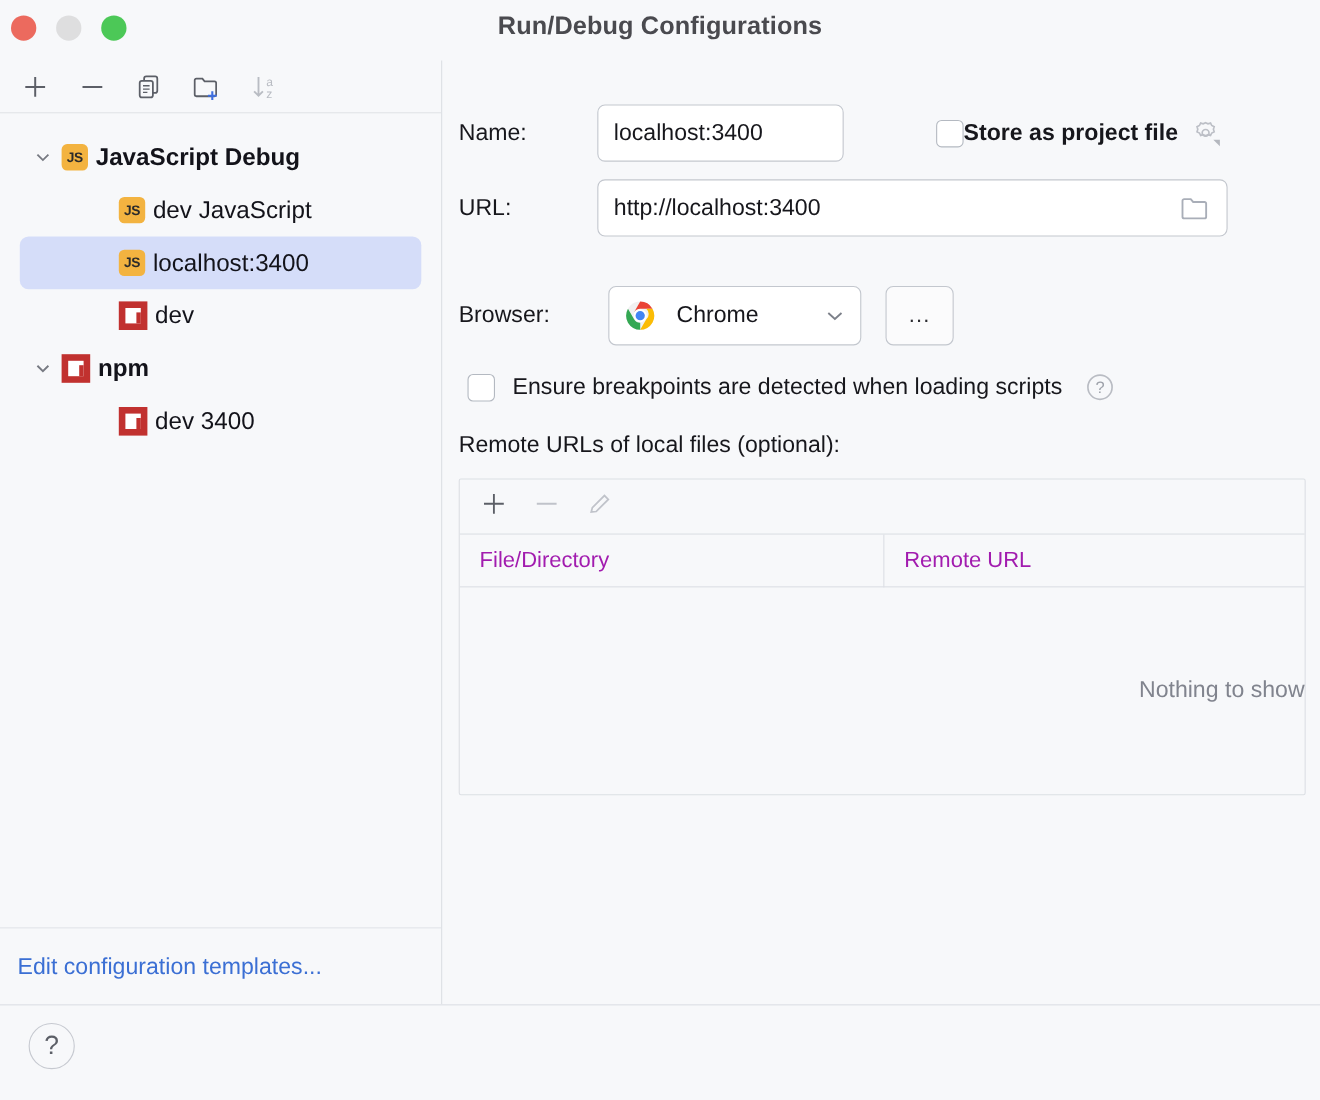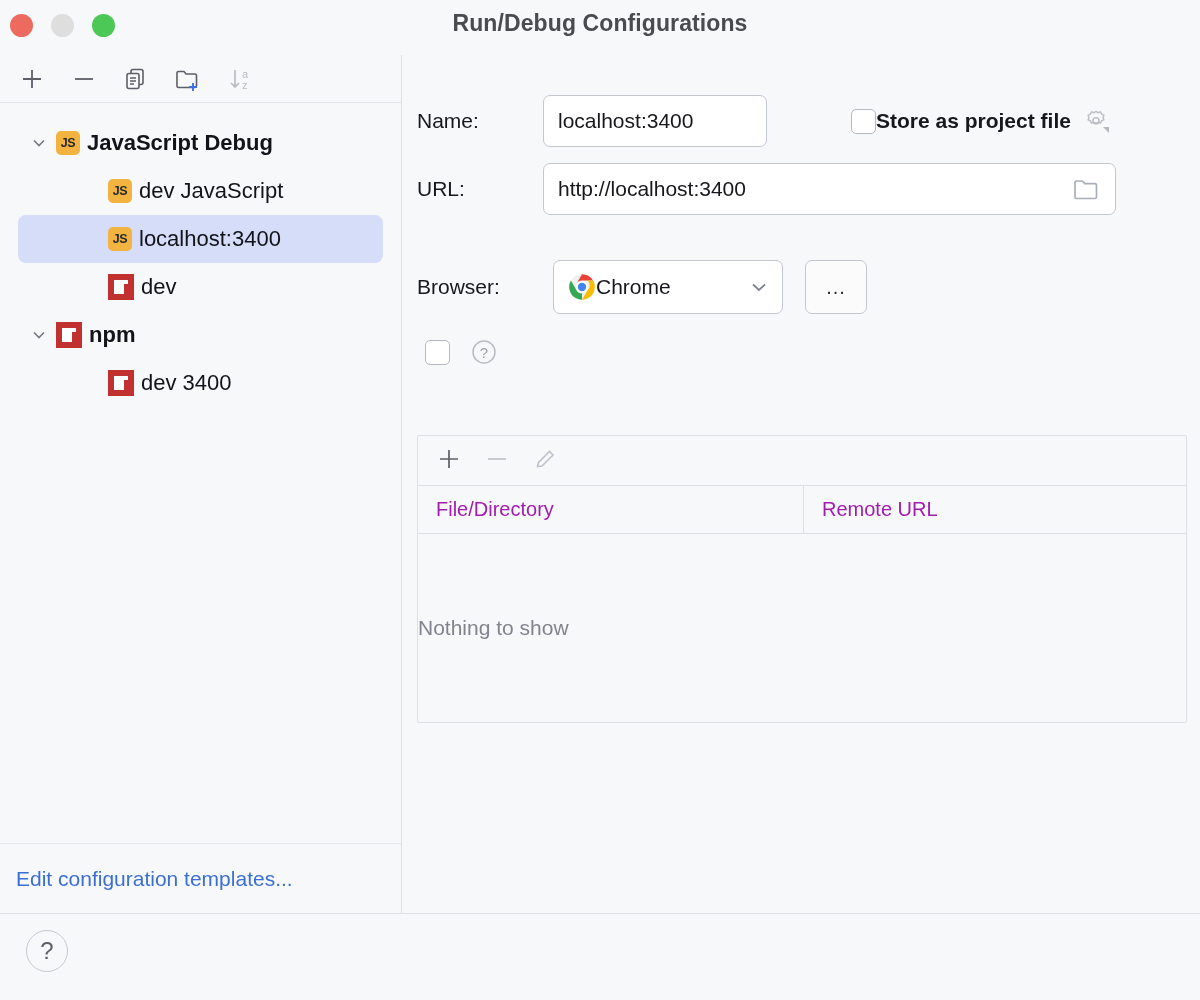--- a/index.html
+++ b/index.html
@@ -124,21 +124,21 @@
     height: 50px; border-bottom: 1px solid #dcdfe4;
     display: flex; align-items: center; padding-left: 18px; gap: 22px;
   }
   .thead {
     height: 48px; border-bottom: 1px solid #dcdfe4;
     display: flex; align-items: center;
   }
   .th { font-size: 20px; color: #a21caf; padding-left: 18px; }
   .th.first { width: 386px; border-right: 1px solid #dcdfe4; height: 48px; display: flex; align-items: center; }
   .tbody {
-    height: 187px; display: flex; align-items: center; justify-content: flex-start;
+    height: 187px; display: flex; align-items: center; justify-content: flex-end;
     color: #81848e; font-size: 21px;
   }
 
   .before-launch {
     position: absolute; left: 14px; top: 775px; width: 770px;
     display: flex; align-items: center; gap: 10px;
   }
   .bl-label { font-size: 21px; color: #17171c; }
   .bl-rule { flex: 1; height: 1px; background: #e0e2e7; margin-left: 10px; }
 
@@ -292,48 +292,52 @@
           <svg width="30" height="26" viewBox="0 0 30 26">
             <path d="M4 21 V6.5 a1.5 1.5 0 0 1 1.5-1.5 H11.5 l2.2 2.6 H24 a1.5 1.5 0 0 1 1.5 1.5 V21 a1.5 1.5 0 0 1 -1.5 1.5 H5.5 A1.5 1.5 0 0 1 4 21 Z" stroke="#a9aeb8" stroke-width="1.7" fill="none"></path>
           </svg>
         </span>
       </span>
     </div>
 
     <div class="field-row" style="left:14px; top:205px; width:770px;">
       <span class="lbl" style="width:136px;">Browser:</span>
       <span class="combo" style="width:230px; height:54px; justify-content:space-between;">
-        <span style="display:flex; align-items:center; gap:0;">
+        <span style="display:flex; align-items:center; gap:19px;">
           <svg width="28" height="28" viewBox="0 0 48 48">
             <circle cx="24" cy="24" r="22" fill="#f1f1f1"></circle>
             <path d="M24 2 a22 22 0 0 1 19.05 11 H24 a11 11 0 0 0 -9.53 5.5 Z" fill="#ea4335"></path>
             <path d="M43.05 13 A22 22 0 0 1 24 46 l9.53-16.5 A11 11 0 0 0 33.53 13 Z" fill="#fbbc05"></path>
             <path d="M24 46 A22 22 0 0 1 4.95 13 l9.52 16.5 A11 11 0 0 0 24 35 Z" fill="#34a853"></path>
             <circle cx="24" cy="24" r="10.2" fill="#fff"></circle>
             <circle cx="24" cy="24" r="7.2" fill="#4285f4"></circle>
           </svg>
           <span>Chrome</span>
         </span>
         <svg width="22" height="22" viewBox="0 0 22 22">
           <path d="M5 8.5 L11 14 L17 8.5" stroke="#7d818a" stroke-width="1.7" fill="none"></path>
         </svg>
       </span>
       <span class="dots-btn" style="width:62px; height:54px; margin-left:22px;">...</span>
     </div>
 
     <div class="field-row" style="left:22px; top:283px; width:762px;">
       <span class="chk"></span>
+      <span class="lbl" style="margin-left:16px;">Ensure breakpoints are detected when loading scripts</span>
       <span style="margin-left:20px; display:flex; align-items:center;">
         <svg width="28" height="28" viewBox="0 0 28 28">
           <circle cx="14" cy="14" r="11" stroke="#b9bcc3" stroke-width="1.5" fill="none"></circle>
           <text x="14" y="19.5" text-anchor="middle" font-family="Liberation Sans, sans-serif" font-size="15" fill="#9ea2aa">?</text>
         </svg>
       </span>
     </div>
 
+    <div class="field-row" style="left:14px; top:338px;">
+      <span class="lbl">Remote URLs of local files (optional):</span>
+    </div>
 
     <div class="table-box">
       <div class="table-tools">
         <span>
           <svg width="26" height="26" viewBox="0 0 26 26">
             <path d="M13 4 V22 M4 13 H22" stroke="#5c5f67" stroke-width="1.7" fill="none"></path>
           </svg>
         </span>
         <span>
           <svg width="26" height="26" viewBox="0 0 26 26">

